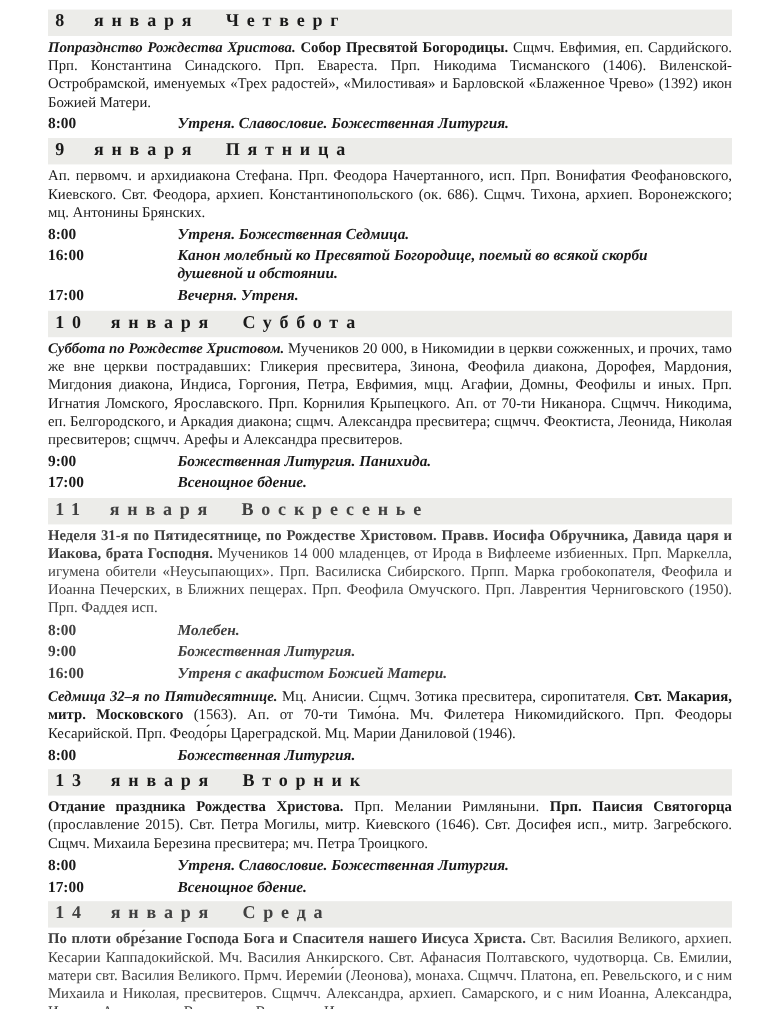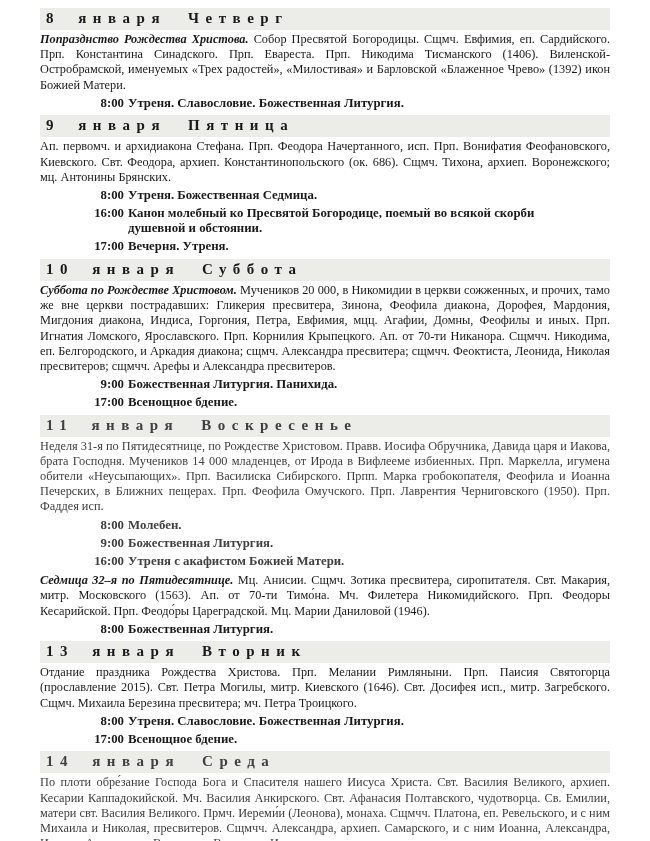--- a/index.html
+++ b/index.html
@@ -35,39 +35,39 @@
   }
   .day-weekday { margin-left: 22px; }
 
   .day-desc {
     margin: 2px 0 2px 0;
     font-size: 12.3px;
     line-height: 15.2px;
     text-align: justify;
   }
   .seg-bold-italic { font-weight: bold; font-style: italic; }
-  .seg-bold { font-weight: normal; }
+  .seg-bold { font-weight: bold; }
   .seg-regular { font-weight: normal; }
 
   .day-services { margin: 3px 0 1px 0; }
   .service-row {
     display: flex;
     align-items: flex-start;
     font-weight: bold;
     font-size: 12.8px;
     line-height: 15.5px;
     margin: 0 0 2.5px 0;
   }
   .service-time {
     flex: none;
     width: 84px;
-    text-align: right;
   }
   .service-name {
-    margin-left: 4px;
+    margin-left: 24px;
+    font-style: italic;
     max-width: 445px;
   }
 </style>
 </head>
 <body>
 
 <main class="page" id="calendar-root">
   <section class="day">
     <header class="day-header"><span class="day-date">8 января</span><span class="day-weekday">Четверг</span></header>
     <p class="day-desc"><span class="seg-bold-italic">Попразднство Рождества Христова. </span><span class="seg-bold">Собор Пресвятой Богородицы. </span><span class="seg-regular">Сщмч. Евфимия, еп. Сардийского. Прп. Константина Синадского. Прп. Евареста. Прп. Никодима Тисманского (1406). Виленской-Остробрамской, именуемых «Трех радостей», «Милостивая» и Барловской «Блаженное Чрево» (1392) икон Божией Матери.</span></p>

